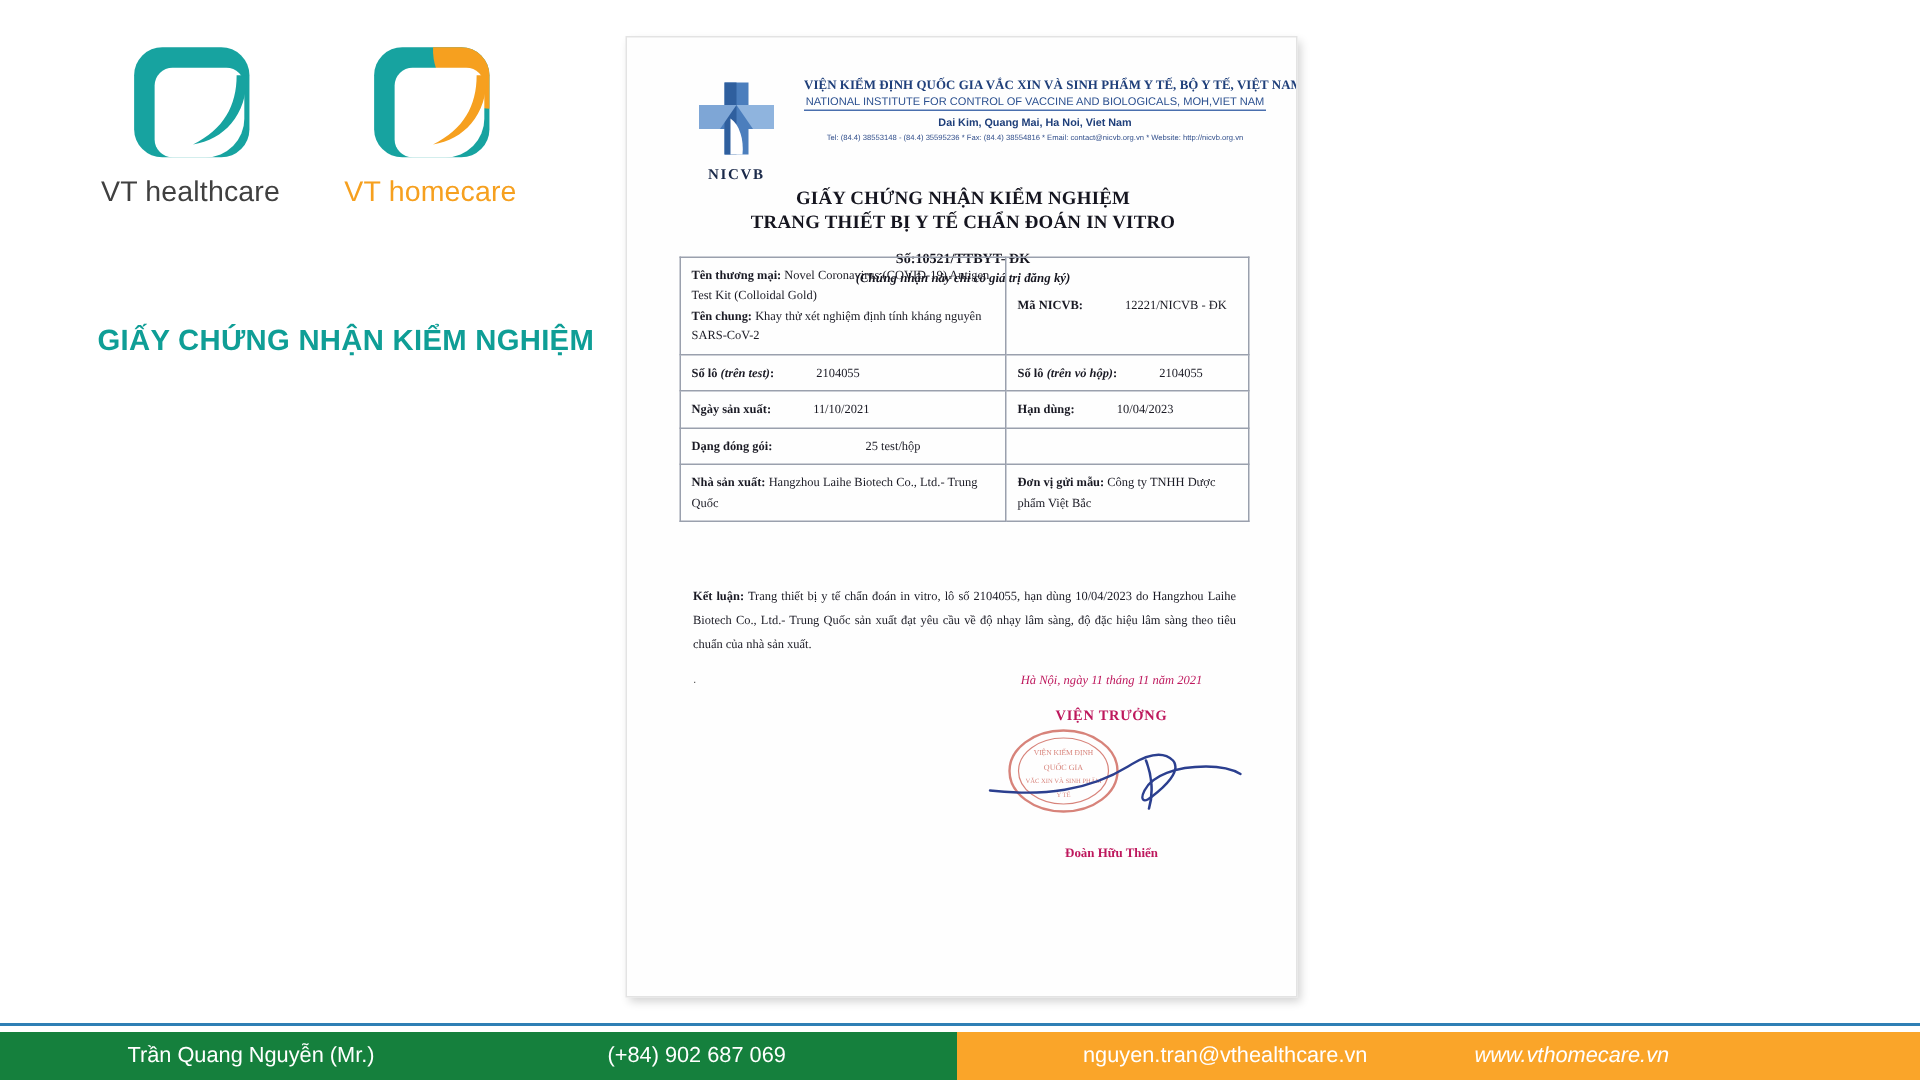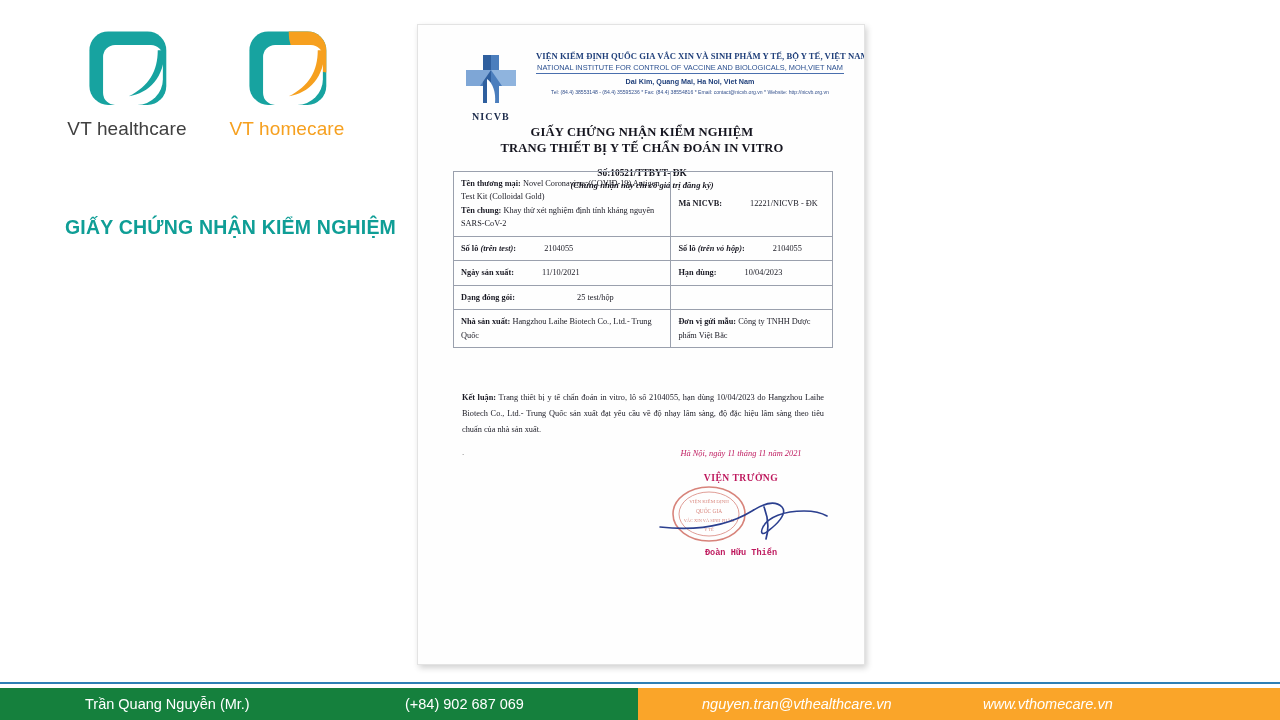--- a/index.html
+++ b/index.html
@@ -90,34 +90,34 @@
   }
   .conclusion .lbl { font-weight:700; }
   .dot-mark { position:absolute; left:44px; top:423px; font-size:8px; color:#555; }
 
   
   .sig { position:absolute; left:228px; top:424px; width:190px; text-align:center;
          font-family:"Liberation Serif", serif; color:#be185d; }
   .sig-date { font-size:8.4px; font-style:italic; }
   .sig-role { font-size:9.6px; font-weight:700; letter-spacing:.5px; margin-top:14px; }
   .sig-area { position:relative; height:62px; margin-top:2px; }
-  .sig-name { font-size:8.6px; font-weight:700; margin-top:1px;font-family:Liberation Mono, monospace; }
+  .sig-name { font-size:8.6px; font-weight:700; margin-top:16px; }
   .stamp { position:absolute; left:24px; top:0px; width:78px; height:58px; opacity:.62; }
   .scribble { position:absolute; left:10px; top:2px; width:175px; height:58px; }
 
   
   .footer-rule { position:absolute; left:0; top:682px; width:1280px; height:2px; background:#2f7fb5; }
   .footer { position:absolute; left:0; top:688px; width:1280px; height:32px; display:flex; }
   .f-teal { width:638px; height:32px; background:#15803d; position:relative; }
   .f-orange { width:642px; height:32px; background:#faa529; position:relative; }
   .f-item { position:absolute; top:0; height:32px; display:flex; align-items:center;
             color:#ffffff; font-size:14.5px; white-space:nowrap; }
   .f-name { left:85px; }
   .f-phone { left:405px; }
-  .f-mail { left:64px; font-style:italic; }
+  .f-mail { left:84px; }
   .f-web { left:345px; font-style:italic; }
 </style>
 </head>
 <body>
 
 <div class="slide">
 
   <div class="logo-row">
 
     <div class="logo-block">

